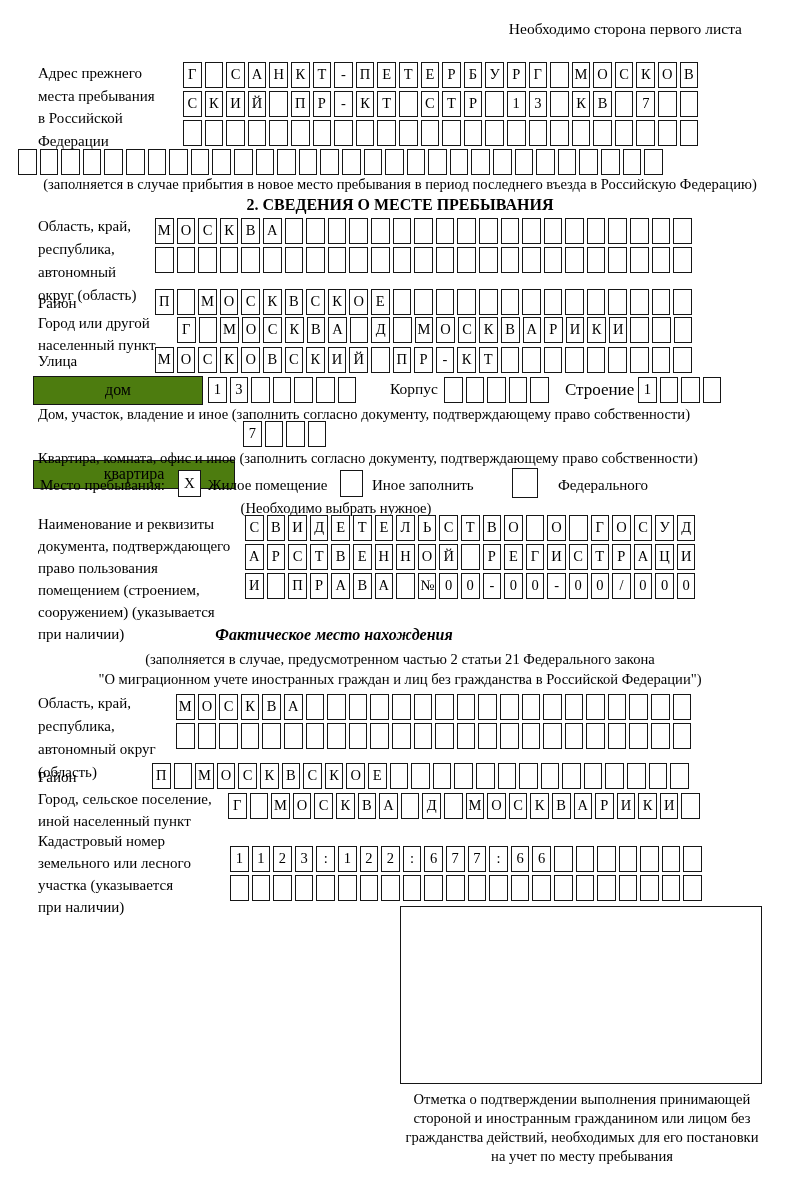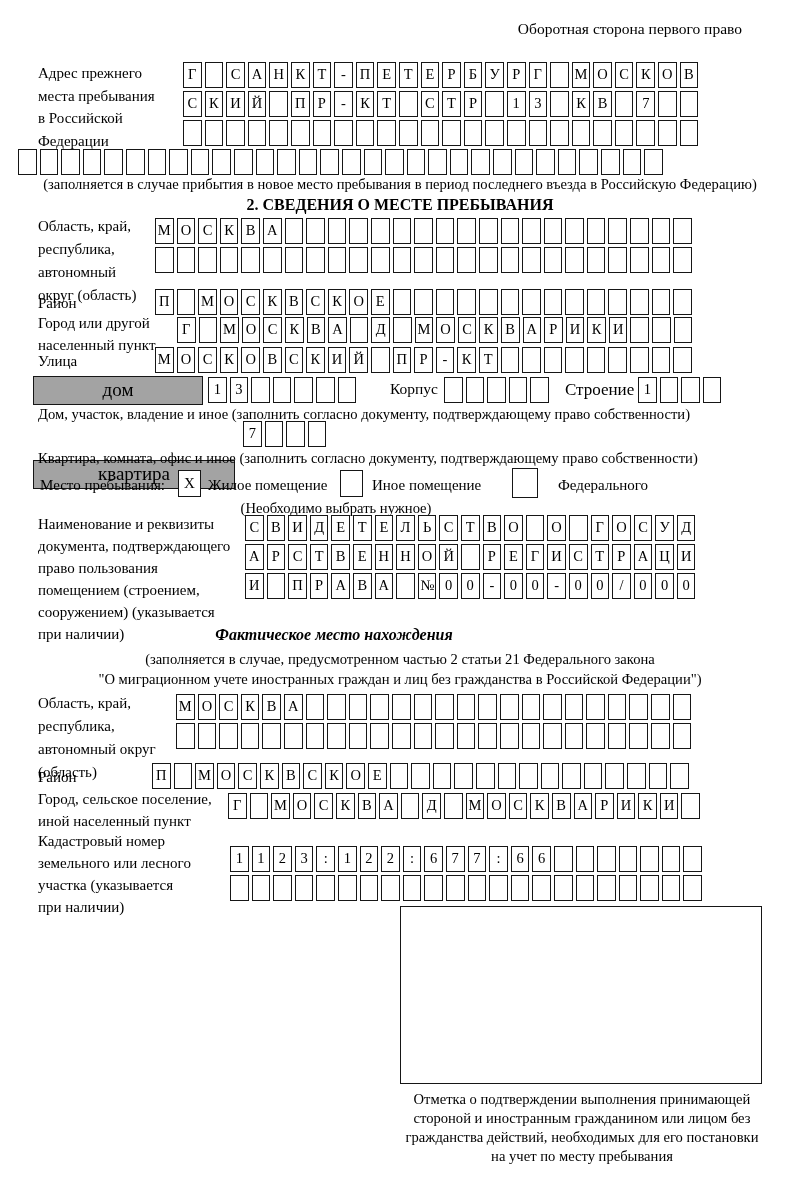--- a/index.html
+++ b/index.html
@@ -12,37 +12,37 @@
   .label { font-size:15px; line-height:22.5px; white-space:pre-line; }
   .lh23 { line-height:23px; }
   .lh22 { line-height:22px; }
   .grid { display:flex; gap:3px; }
   .cell {
     flex:0 0 auto; width:18.6px; height:26px; border:1.6px solid #161616;
     font-size:14.5px; line-height:23px; text-align:center; background:#fff;
   }
   .widebox {
     border:1.7px solid #161616; height:29px; text-align:center;
-    font-size:19px; line-height:26px; background:#a3a3a3;
+    font-size:16px; line-height:26px; background:#4d7c0f;
   }
   .checkbox {
     border:1.7px solid #161616; width:23px; height:27px; text-align:center;
     font-size:15px; line-height:24px; background:#fff;
   }
   .title { font-weight:bold; font-size:16px; text-align:center; }
   .caption { font-size:14.6px; white-space:pre-line; }
   .center { text-align:center; }
   .stampbox { border:1.8px solid #161616; background:#fff; }
 </style>
 </head>
 <body>
 
 <div class="page">
 
-  <div class="abs" style="top:20px; left:0; width:742px; text-align:right; font-size:15.5px;">Оборотная сторона первого право</div>
+  <div class="abs" style="top:20px; left:0; width:742px; text-align:right; font-size:15.5px;">Необходимо сторона первого листа</div>
 
   <div class="abs label" style="left:38px; top:62px;">Адрес прежнего
 места пребывания
 в Российской
 Федерации</div>
   <div class="abs grid" style="left:183px; top:62px;">
       <span class="cell">Г</span>
       <span class="cell"></span>
       <span class="cell">С</span>
       <span class="cell">А</span>
@@ -334,21 +334,21 @@
       <span class="cell"></span>
       <span class="cell"></span>
       <span class="cell"></span>
     </div>
   <div class="abs caption" style="left:38px; top:450px; width:740px;">Квартира, комната, офис и иное (заполнить согласно документу, подтверждающему право собственности)</div>
 
   <div class="abs label" style="left:40px; top:474px;">Место пребывания:</div>
   <div class="abs checkbox" style="left:178px; top:470px;">X</div>
   <div class="abs label" style="left:208px; top:474px;">Жилое помещение</div>
   <div class="abs checkbox" style="left:340px; top:470px;"></div>
-  <div class="abs label" style="left:372px; top:474px;">Иное помещение</div>
+  <div class="abs label" style="left:372px; top:474px;">Иное заполнить</div>
   <div class="abs checkbox" style="left:512px; top:468px; width:26px; height:30px;"></div>
   <div class="abs label" style="left:558px; top:474px;">Федерального</div>
   <div class="abs caption center" style="left:186px; top:500px; width:300px;">(Необходимо выбрать нужное)</div>
 
   <div class="abs label lh22" style="left:38px; top:513px;">Наименование и реквизиты
 документа, подтверждающего
 право пользования
 помещением (строением,
 сооружением) (указывается
 при наличии)</div>

